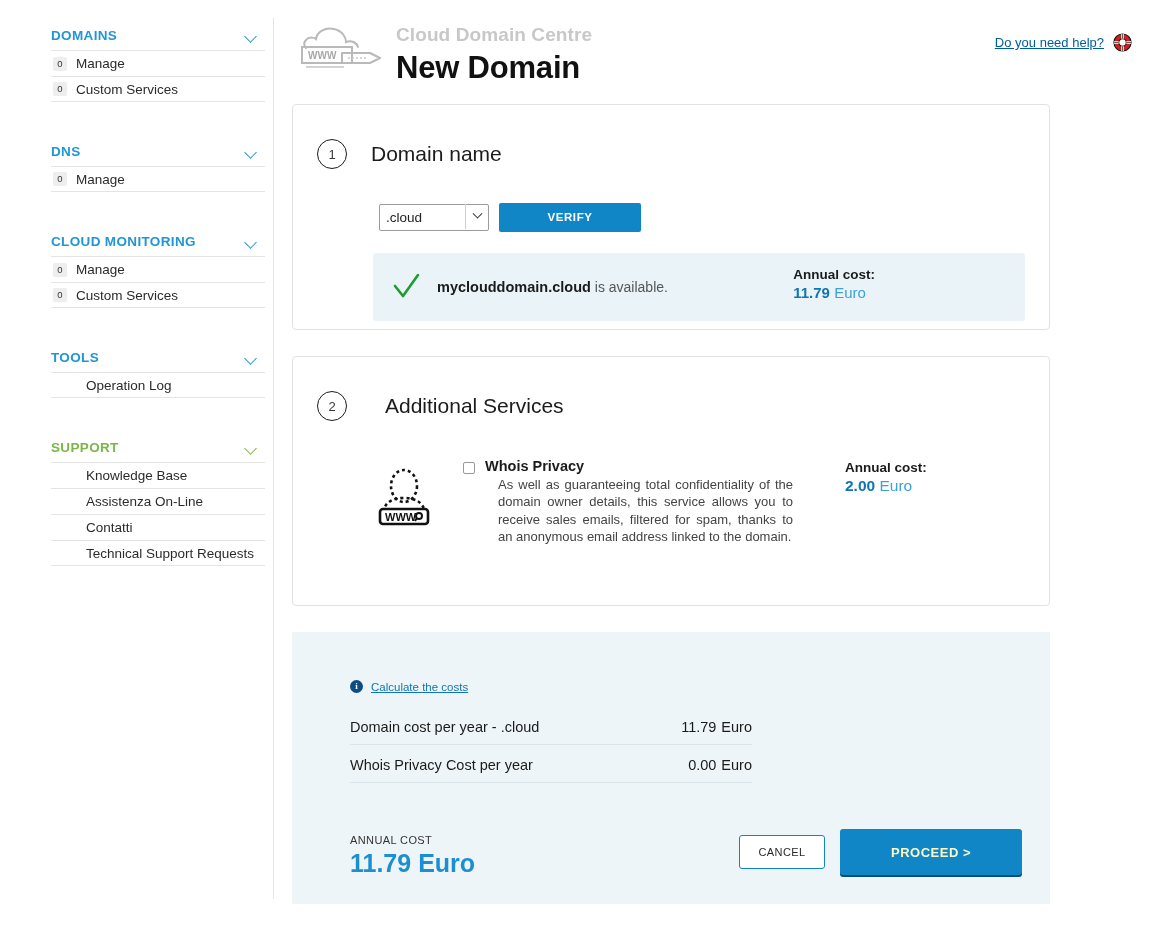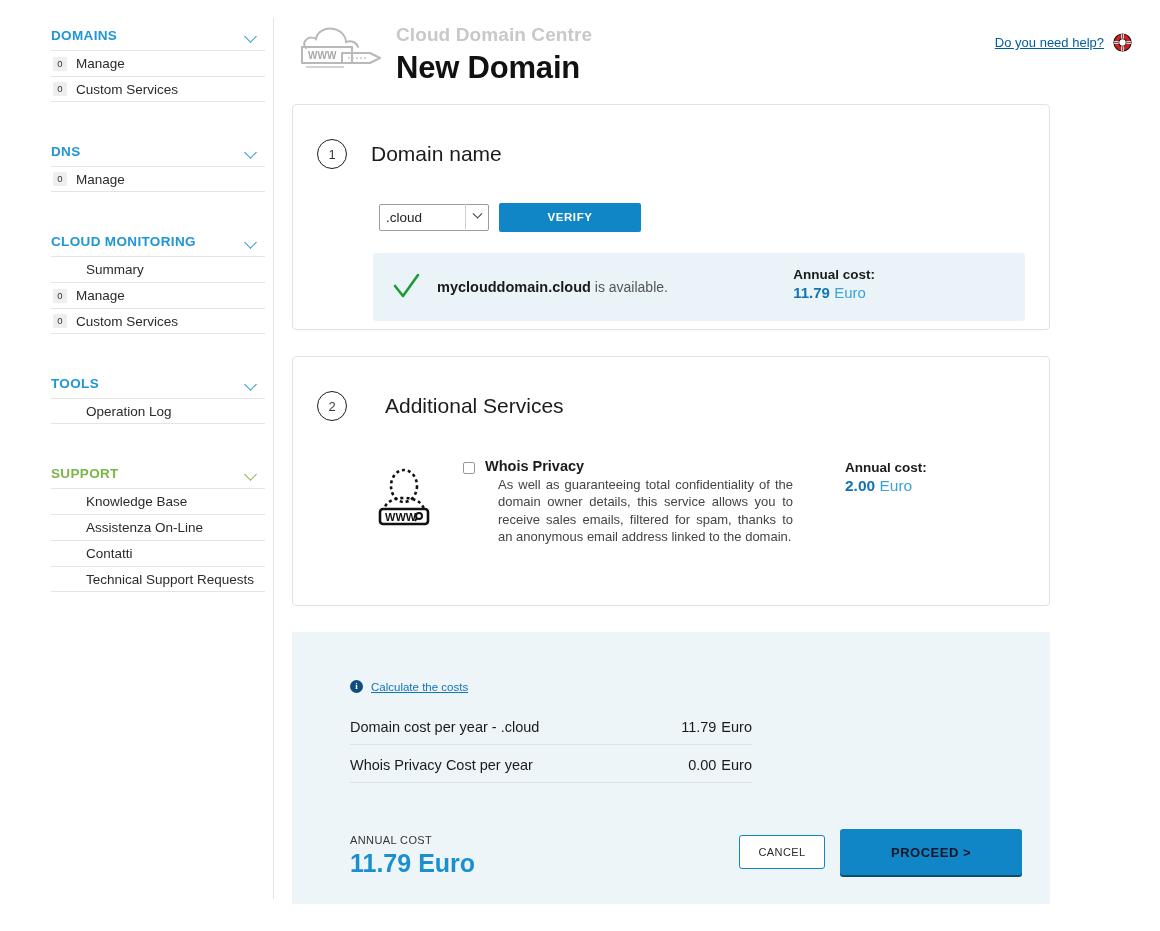--- a/index.html
+++ b/index.html
@@ -223,21 +223,21 @@
   .actions { display: flex; align-items: center; gap: 15px; padding-bottom: 3px; }
   .btn-cancel {
     width: 86px; height: 34px;
     background: #fff; border: 1px solid #1186c7; border-radius: 3px;
     color: #2b2b2b; font-size: 11px; letter-spacing: .4px;
     font-family: "Liberation Sans", sans-serif; cursor: pointer;
   }
   .btn-proceed {
     width: 182px; height: 46px;
     background: #1186c7; border: none; border-radius: 3px;
-    color: #0f172a; font-size: 13px; font-weight: bold; letter-spacing: .5px;
+    color: #fef9c3; font-size: 13px; font-weight: bold; letter-spacing: .5px;
     font-family: "Liberation Sans", sans-serif; cursor: pointer;
     box-shadow: 0 2px 0 #0b4d78;
   }
 </style>
 </head>
 <body>
 
 <div class="page">
 
   <nav class="sidebar" id="sidebar">
@@ -262,23 +262,20 @@
         </div>
         <div class="nav-item">
           <span class="badge">0</span>
           <span class="label">Manage</span>
         </div>
       </div>
       <div class="nav-group">
         <div class="nav-head">
           <span>CLOUD MONITORING</span>
           <span class="chev"></span>
-        </div>
-        <div class="nav-item">
-          <span class="label label-indent">Summary</span>
         </div>
         <div class="nav-item">
           <span class="badge">0</span>
           <span class="label">Manage</span>
         </div>
         <div class="nav-item">
           <span class="badge">0</span>
           <span class="label">Custom Services</span>
         </div>
       </div>

